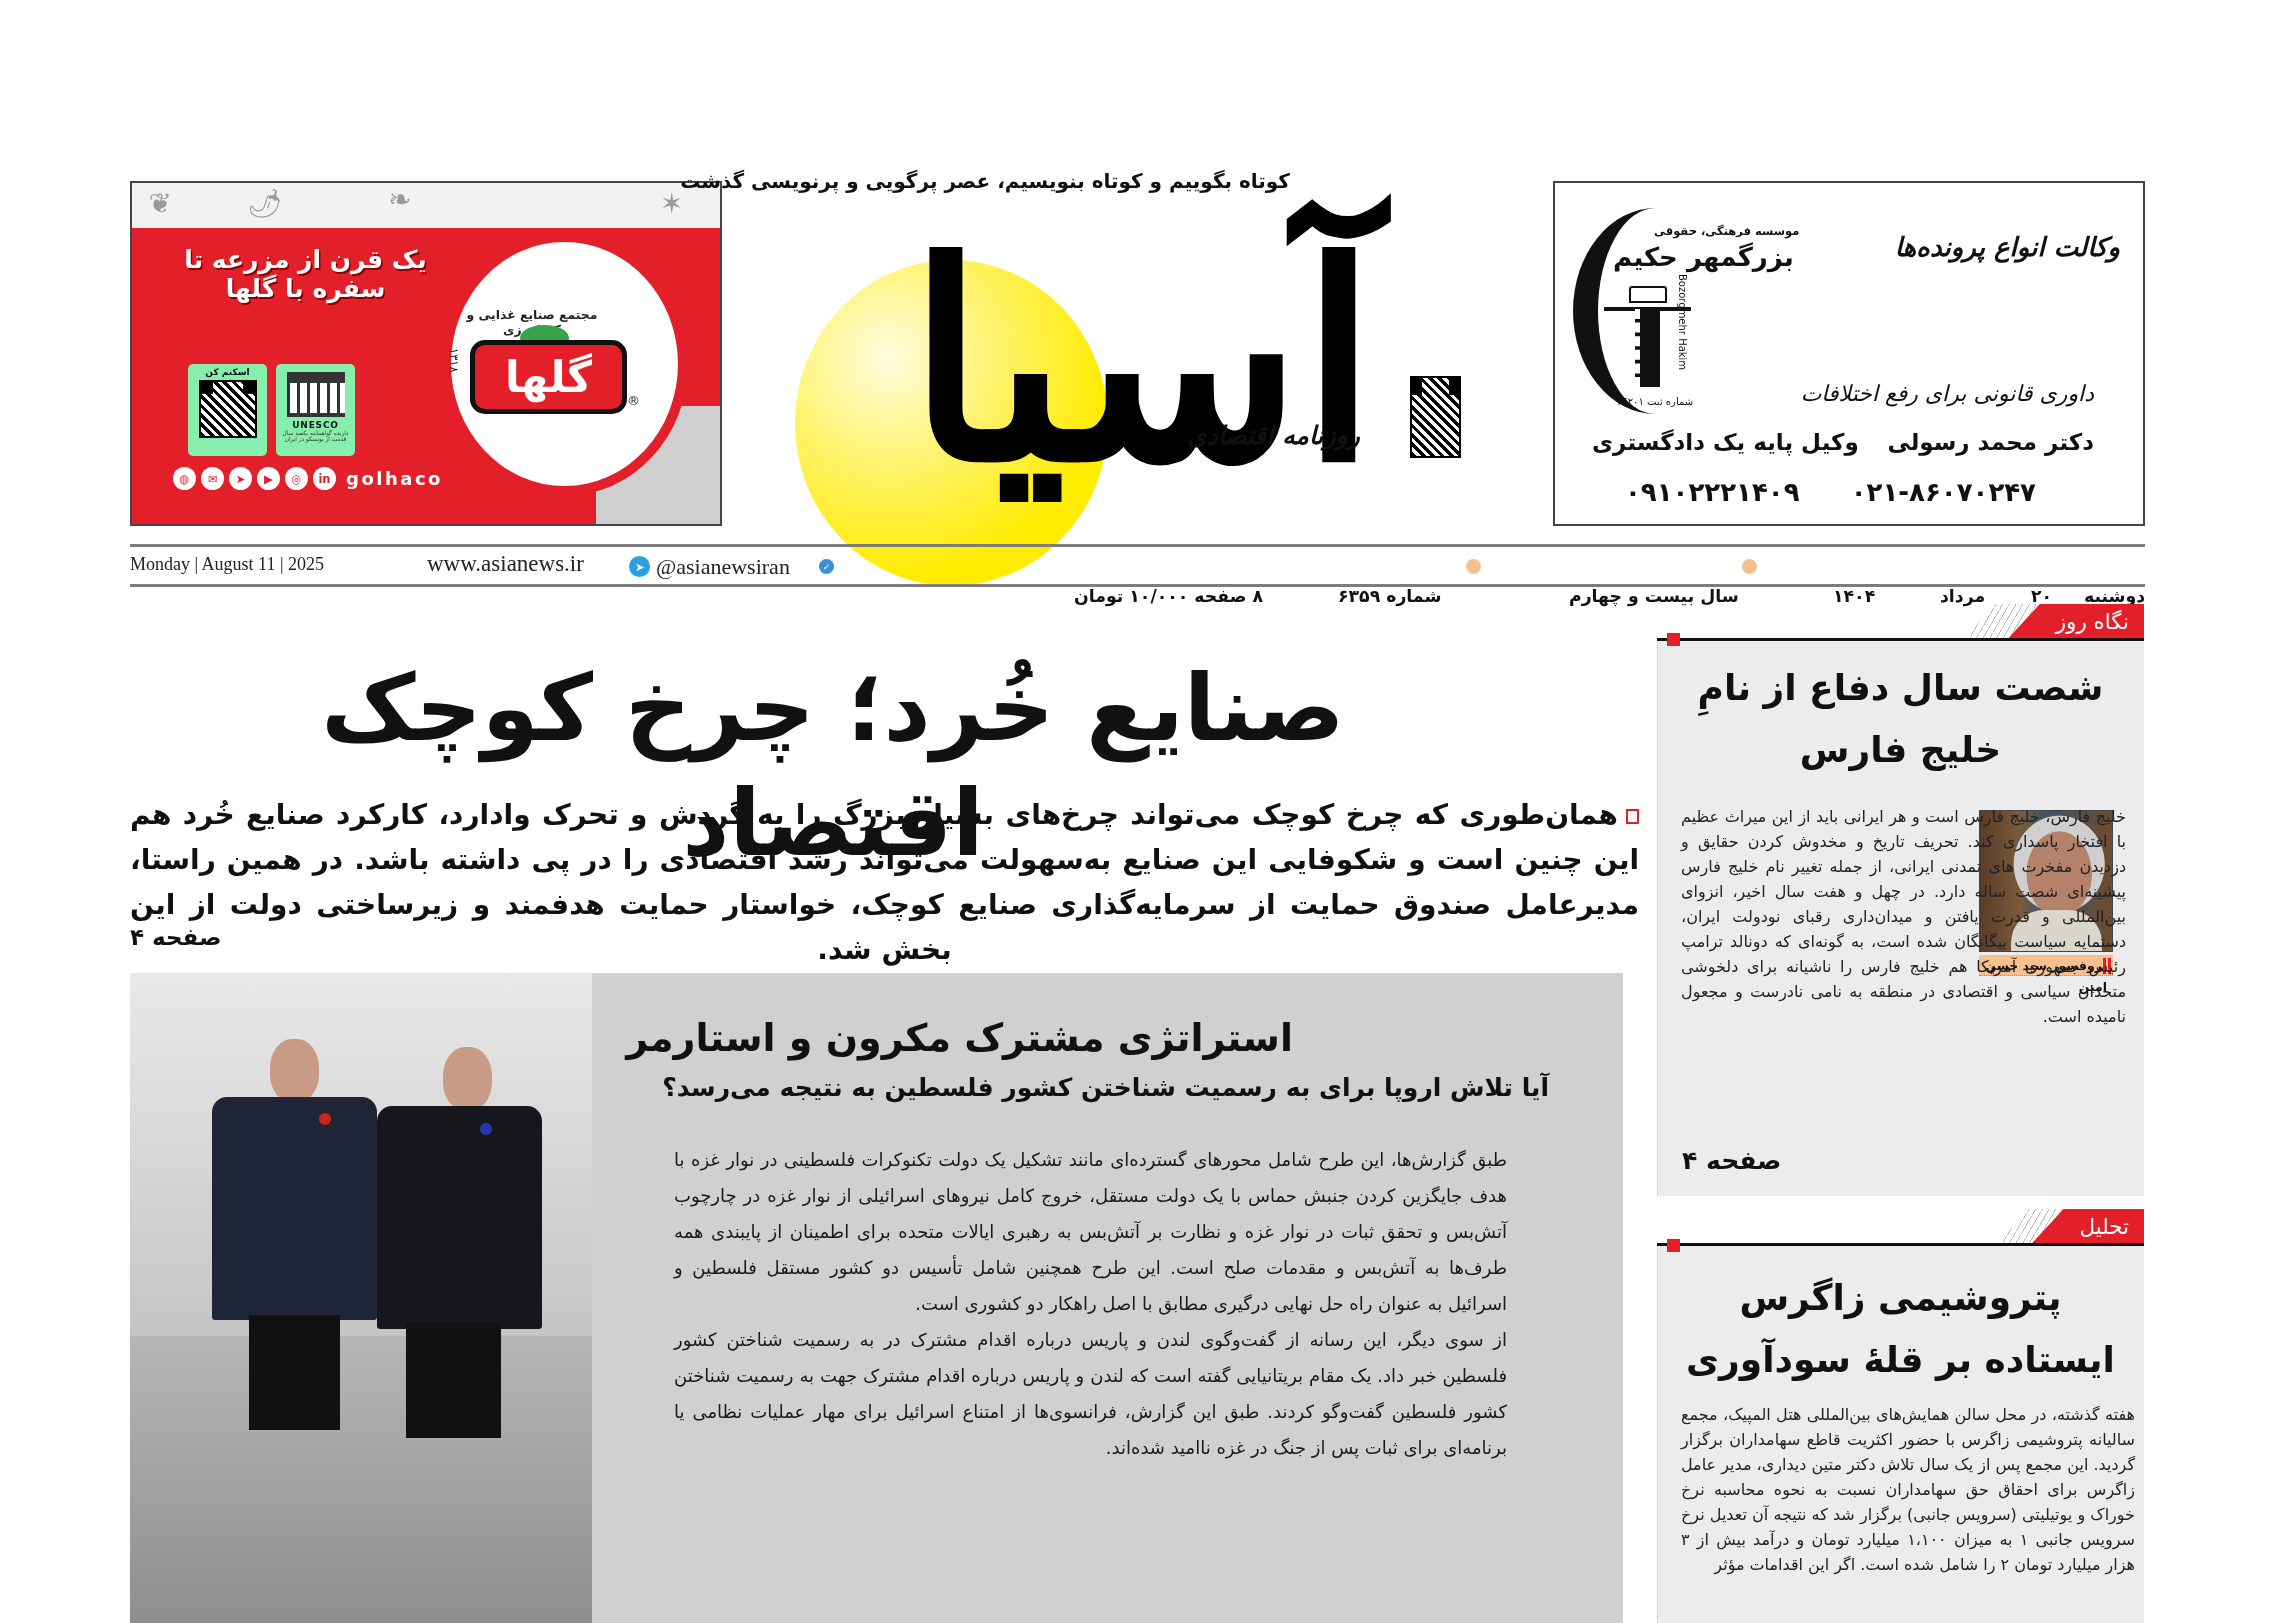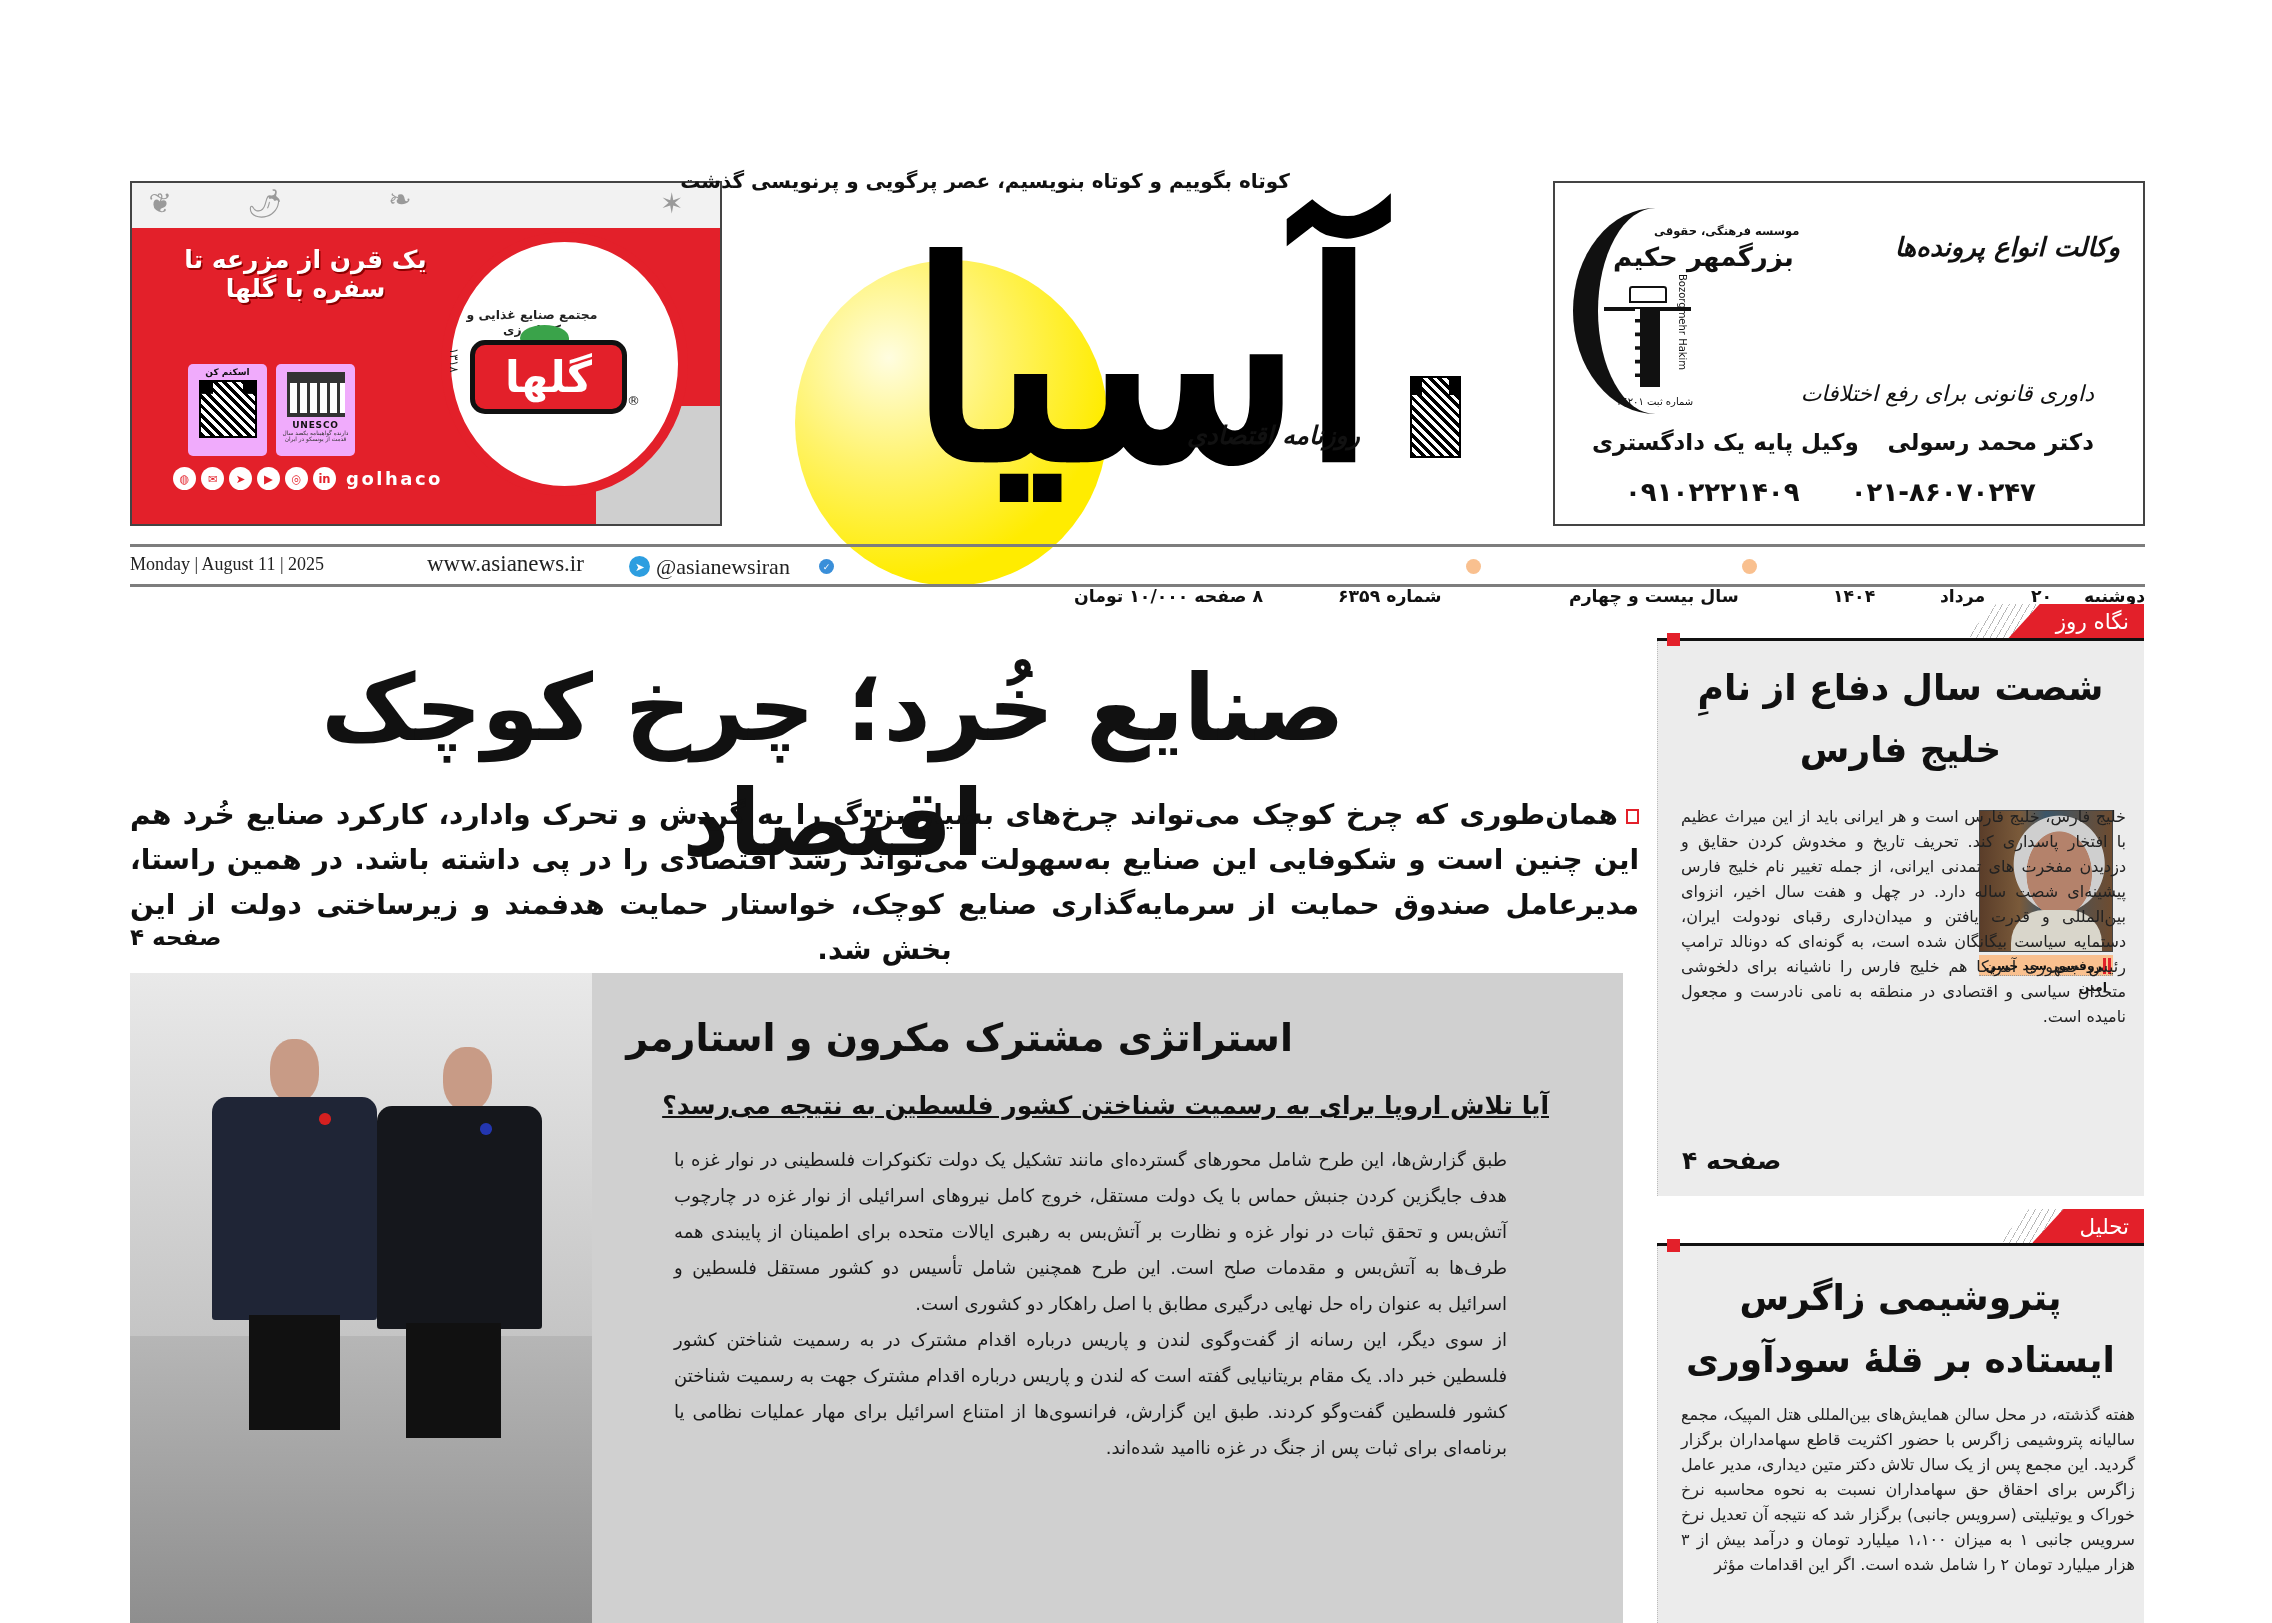--- a/index.html
+++ b/index.html
@@ -27,21 +27,21 @@
   .ad-left .company { position:absolute; left:326px; top:124px; width:148px; text-align:center; font-size:12.4px; font-weight:bold; color:#222; }
   .ad-left .brand {
     position:absolute; left:338px; top:157px; width:157px; height:74px; border-radius:15px;
     background:#e3202a; border:5px solid #111; color:#fff; font-size:43px; font-weight:bold;
     display:flex; align-items:center; justify-content:center;
   }
   .ad-left .leaf { position:absolute; left:388px; top:142px; width:49px; height:26px; background:#3aa34a; border-radius: 50% 50% 0 50%; }
   .ad-left .year { position:absolute; left:315px; top:165px; font-size:11.5px; color:#222; writing-mode: vertical-rl; }
   .ad-left .reg { position:absolute; left:495px; top:210px; font-size:13px; color:#222; }
   .ad-left .qr-card, .ad-left .unesco-card {
-    position:absolute; top:181px; width:79px; height:92px; background:#f0abfc; border-radius:5px;
+    position:absolute; top:181px; width:79px; height:92px; background:#86efac; border-radius:5px;
   }
   .ad-left .qr-card { left:56px; }
   .ad-left .unesco-card { left:144px; }
   .ad-left .qr-card .cap { font-size:9px; text-align:center; font-weight:bold; margin-top:2.5px; }
   .qr {
     width: 58px; height: 58px; margin: 3.3px auto;
     background:
       linear-gradient(90deg, #000 0 22%, transparent 22% 78%, #000 78%) top/100% 22% no-repeat,
       repeating-linear-gradient(45deg, #000 0 3.3px, #fff 3.3px 6.6px);
     border: 2.5px solid #000;
@@ -111,21 +111,21 @@
     background: linear-gradient(180deg, #e9e9e9 0%, #cfcfcf 40%, #a8a8a8 100%); }
   .feature .photo .street { position:absolute; left:0; right:0; top:363px; bottom:0; background:linear-gradient(180deg,#b6b6b6,#8e8e8e); }
   .figure { position:absolute; }
   .figure .head { position:absolute; width:49px; height:64px; border-radius:45%; background:#c89b86; }
   .figure .coat { position:absolute; border-radius:15px 15px 3.3px 3.3px; background:#1f2536; }
   .figure .legs { position:absolute; background:#111; }
   .figure .shirt { position:absolute; background:#f4f4f4; }
   .figure .pin { position:absolute; width:11.5px; height:11.5px; border-radius:50%; }
 
   .feature .title { position:absolute; right:330px; top:43px; font-size:38px; font-weight:bold; white-space:nowrap; }
-  .feature .subtitle { position:absolute; right:74px; top:118px; font-size:25px; font-weight:bold; white-space:nowrap;text-decoration:underline; }
+  .feature .subtitle { position:absolute; right:74px; top:100px; font-size:25px; font-weight:bold; white-space:nowrap; }
   .feature .body { position:absolute; left:544px; top:169px; width:833px; font-size:18px; line-height:36px; color:#1a1a1a; text-align:justify; }
   .feature .body p { margin:0; }
 
   
   .side-box { position:absolute; left:1657px; width:487px; background:#ececec; border-left:1.6px dotted #bbb; }
   .side-label { position:absolute; right:0; height:36px; padding:0 15px 0 49px; background:#e3202a; color:#fff; font-size:21.4px; line-height:36px;
     clip-path: polygon(33px 0, 100% 0, 100% 100%, 0 100%); }
   .side-hatch { position:absolute; height:36px; width:91px;
     background: repeating-linear-gradient(120deg, transparent 0 5px, #888 5px 5.8px); opacity:.6; clip-path: polygon(33px 0,100% 0,58px 100%,0 100%); }
   .side-rule { position:absolute; left:1657px; width:487px; height:3.3px; background:#111; }

